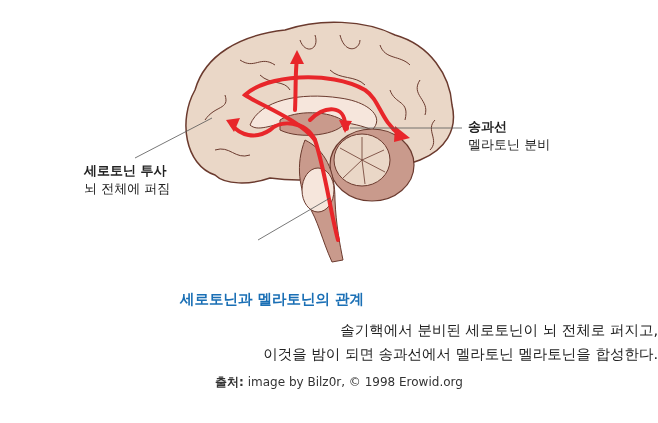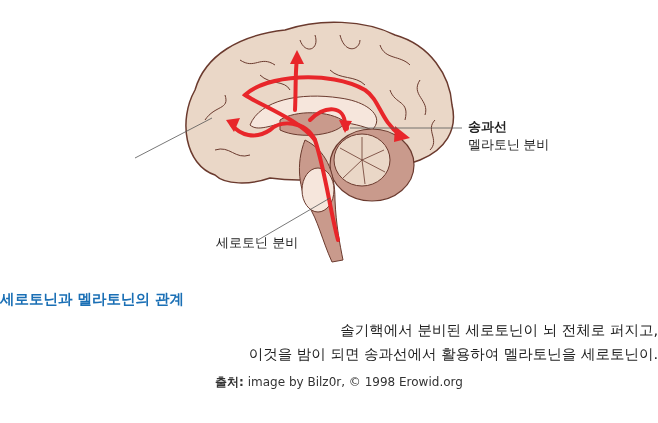--- a/index.html
+++ b/index.html
@@ -2,21 +2,21 @@
 <html><head>
 <meta charset="utf-8">
 <style>
   html, body { margin: 0; padding: 0; background: #ffffff; }
   body { width: 658px; height: 423px; position: relative; overflow: hidden;
          font-family: "DejaVu Sans", sans-serif; color: #222; }
   .figure { position: absolute; left: 0; top: 0; width: 658px; height: 290px; }
   .label { position: absolute; font-size: 13px; line-height: 18px; color: #222; }
   .label .bold { font-weight: bold; display: block; }
   .label .sub { display: block; text-align: right; }
-  .caption-title { position: absolute; left: 0; width: 544px; top: 290px; text-align: left;
+  .caption-title { position: absolute; left: 0; width: 544px; top: 290px; text-align: center;
                    font-size: 14.5px; font-weight: bold; color: #1a6fb5; }
   .caption-body { position: absolute; left: 0; width: 658px; top: 318px; text-align: right;
                   font-size: 14.5px; line-height: 24px; color: #222; }
   .caption-source { position: absolute; left: 0; width: 658px; top: 374px; text-align: center;
                     font-size: 12px; color: #333; }
   .caption-source .prefix { font-weight: bold; margin-left: 20px; }
 </style>
 </head>
 <body>
 
@@ -72,29 +72,32 @@
       <circle cx="346" cy="128" r="3"></circle>
     </g>
 
     <g stroke="#555" stroke-width="0.8">
       <line x1="135" y1="158" x2="212" y2="118"></line>
       <line x1="350" y1="128" x2="462" y2="128"></line>
       <line x1="258" y1="240" x2="330" y2="198"></line>
     </g>
   </svg>
 
-  <div class="label" style="left:468px; top:118px;font-family:Liberation Serif, serif;">
+  <div class="label" style="left:84px; top:162px;">
+    <span class="bold">세로토닌 투사</span>
+    <span class="sub">뇌 전체에 퍼짐</span>
+  </div>
+  <div class="label" style="left:468px; top:118px;">
     <span class="bold">송과선</span>
     <span class="sub">멜라토닌 분비</span>
   </div>
   <div class="label" style="left:216px; top:234px;">
-    <span class="sub">세로토닌 분비</span>
   </div>
 </div>
 
 <div class="caption-title">세로토닌과 멜라토닌의 관계</div>
 <div class="caption-body">
   <div>솔기핵에서 분비된 세로토닌이 뇌 전체로 퍼지고,</div>
-  <div>이것을 밤이 되면 송과선에서 활용하여 멜라토닌을 세로토닌이.</div>
+  <div>이것을 밤이 되면 송과선에서 멜라토닌 멜라토닌을 합성한다.</div>
 </div>
 <div class="caption-source">
   <span class="prefix">출처:</span><span> image by Bilz0r, © 1998 Erowid.org</span>
 </div>
 
 </body></html>

